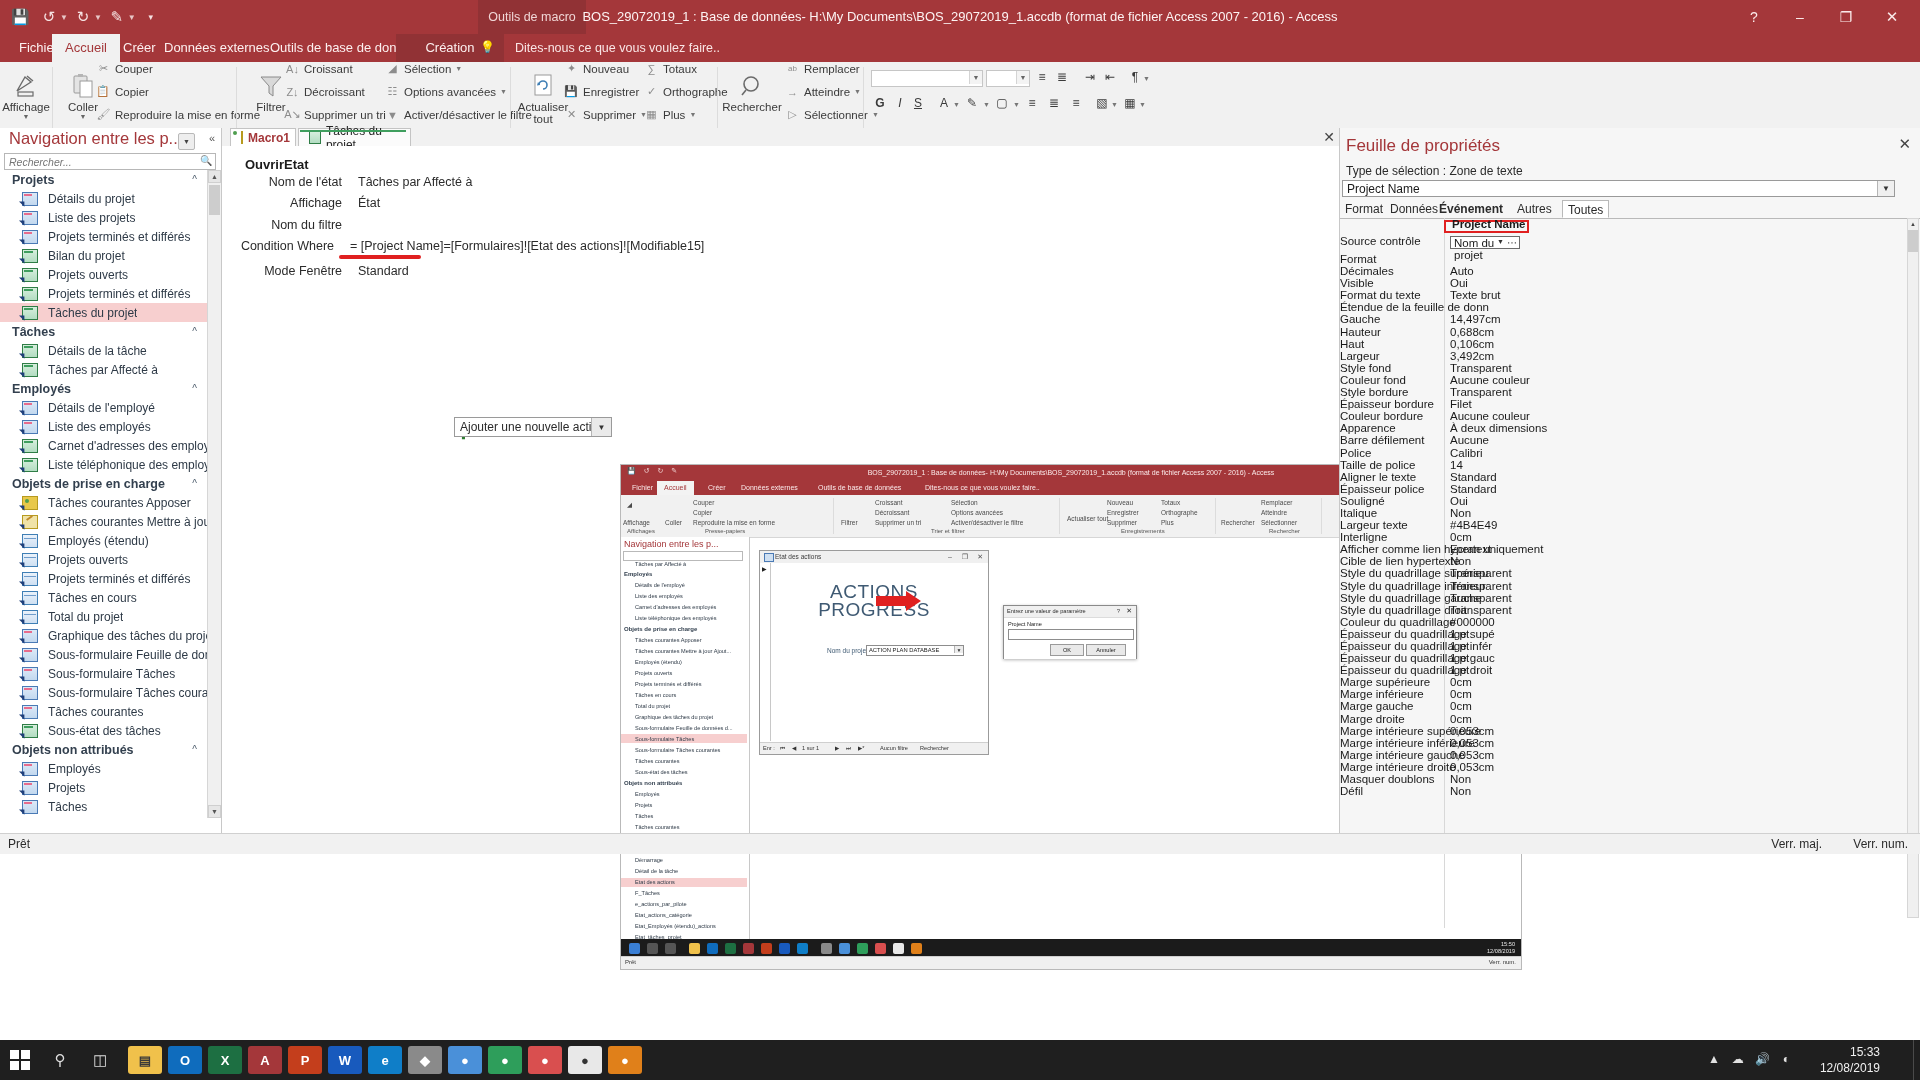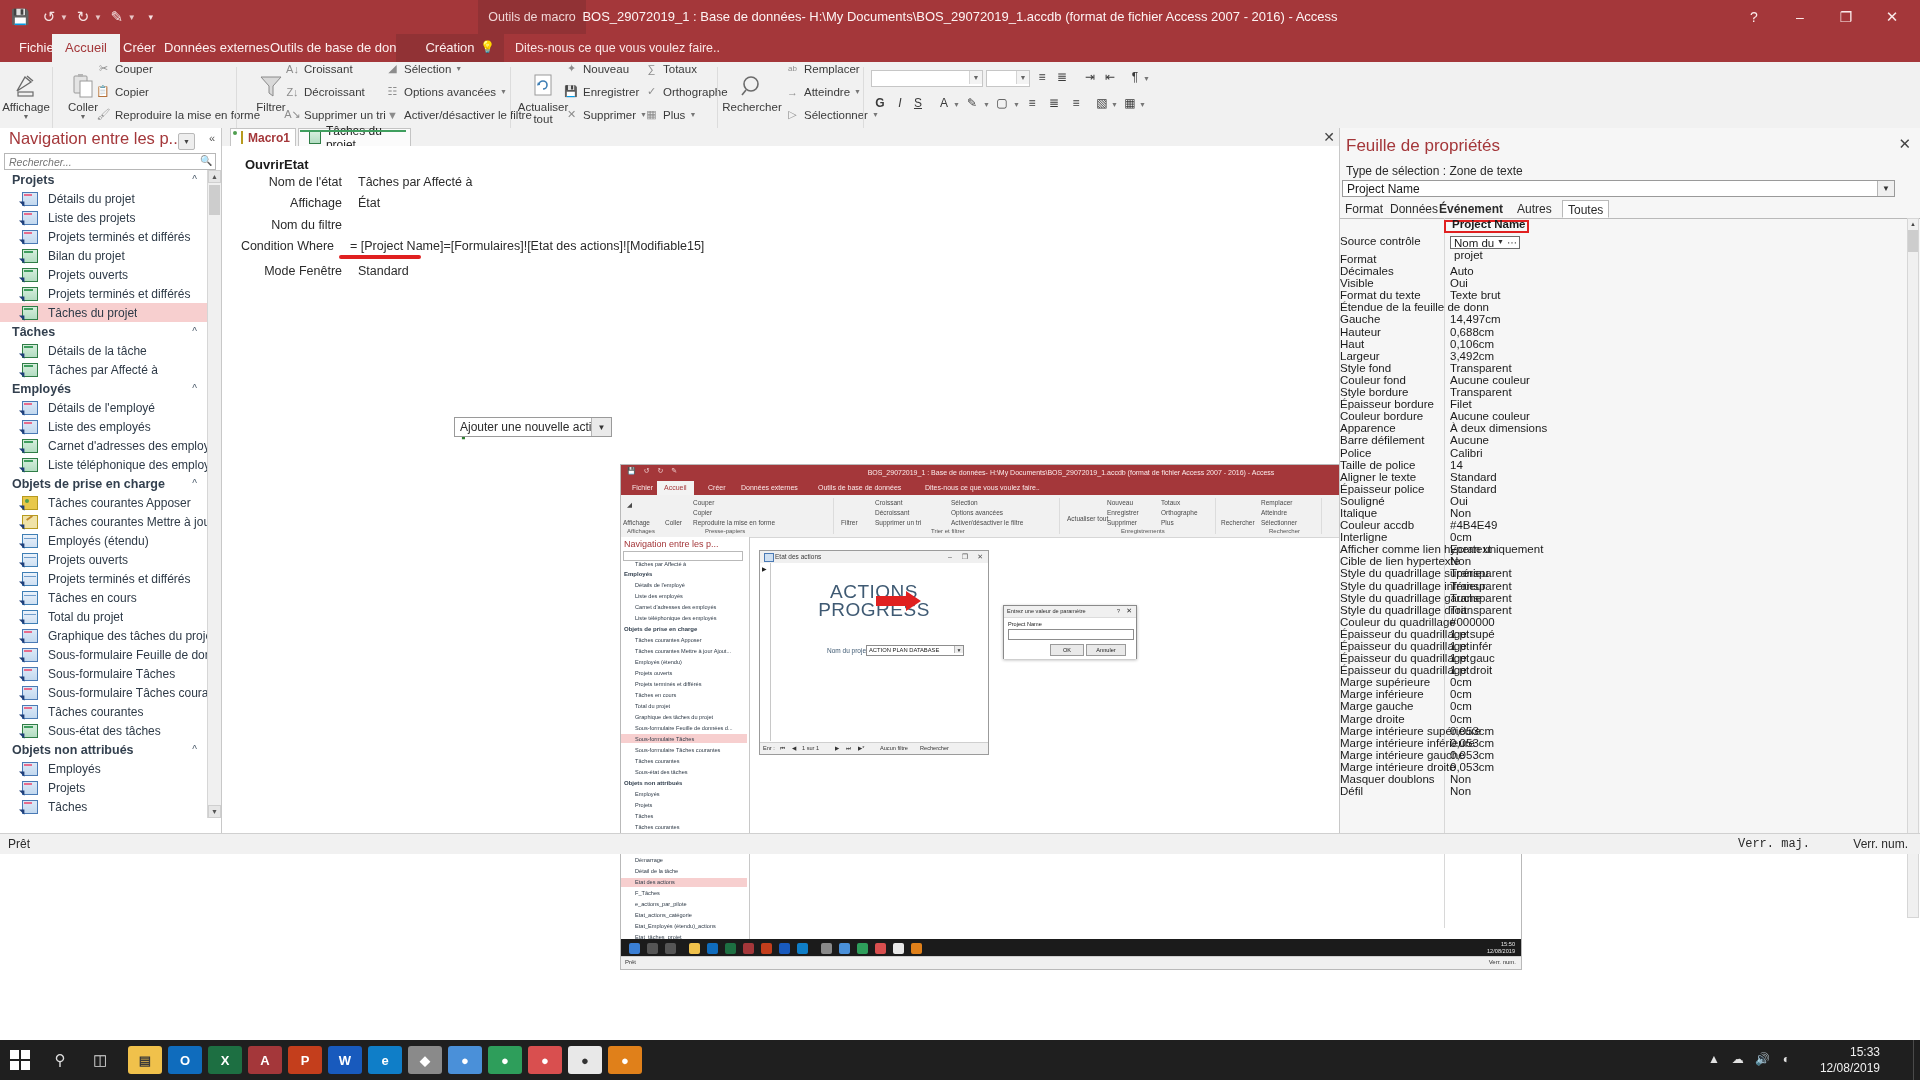--- a/index.html
+++ b/index.html
@@ -988,21 +988,21 @@
         </div>
       <div class="prow">
           <span class="pn">Souligné</span>
           <span class="pv">Oui</span>
         </div>
       <div class="prow">
           <span class="pn">Italique</span>
           <span class="pv">Non</span>
         </div>
       <div class="prow">
-          <span class="pn">Couleur accdb</span>
+          <span class="pn">Largeur texte</span>
           <span class="pv">#4B4E49</span>
         </div>
       <div class="prow">
           <span class="pn">Interligne</span>
           <span class="pv">0cm</span>
         </div>
       <div class="prow">
           <span class="pn">Afficher comme lien hypertext</span>
           <span class="pv">Ecran uniquement</span>
         </div>
@@ -1089,21 +1089,21 @@
     </div>
 
     <div class="pscroll">
       <div class="u">▲</div>
       <div class="th"></div>
     </div>
   </div>
 
   <div class="statusbar">
     <span class="sl">Prêt</span>
-    <span class="sr" style="right:110px;font-family:Liberation Mono, monospace;">Verr. maj.</span>
+    <span class="sr" style="right:98px;">Verr. maj.</span>
     <span class="sr" style="right:12px;">Verr. num.</span>
   </div>
 
   <div class="taskbar">
     <div class="tbstart">
       <svg width="20" height="20" viewBox="0 0 20 20">
           <rect x="0" y="0" width="9" height="9" fill="#ffffff"></rect>
           <rect x="11" y="0" width="9" height="9" fill="#ffffff"></rect>
           <rect x="0" y="11" width="9" height="9" fill="#ffffff"></rect>
           <rect x="11" y="11" width="9" height="9" fill="#ffffff"></rect>

